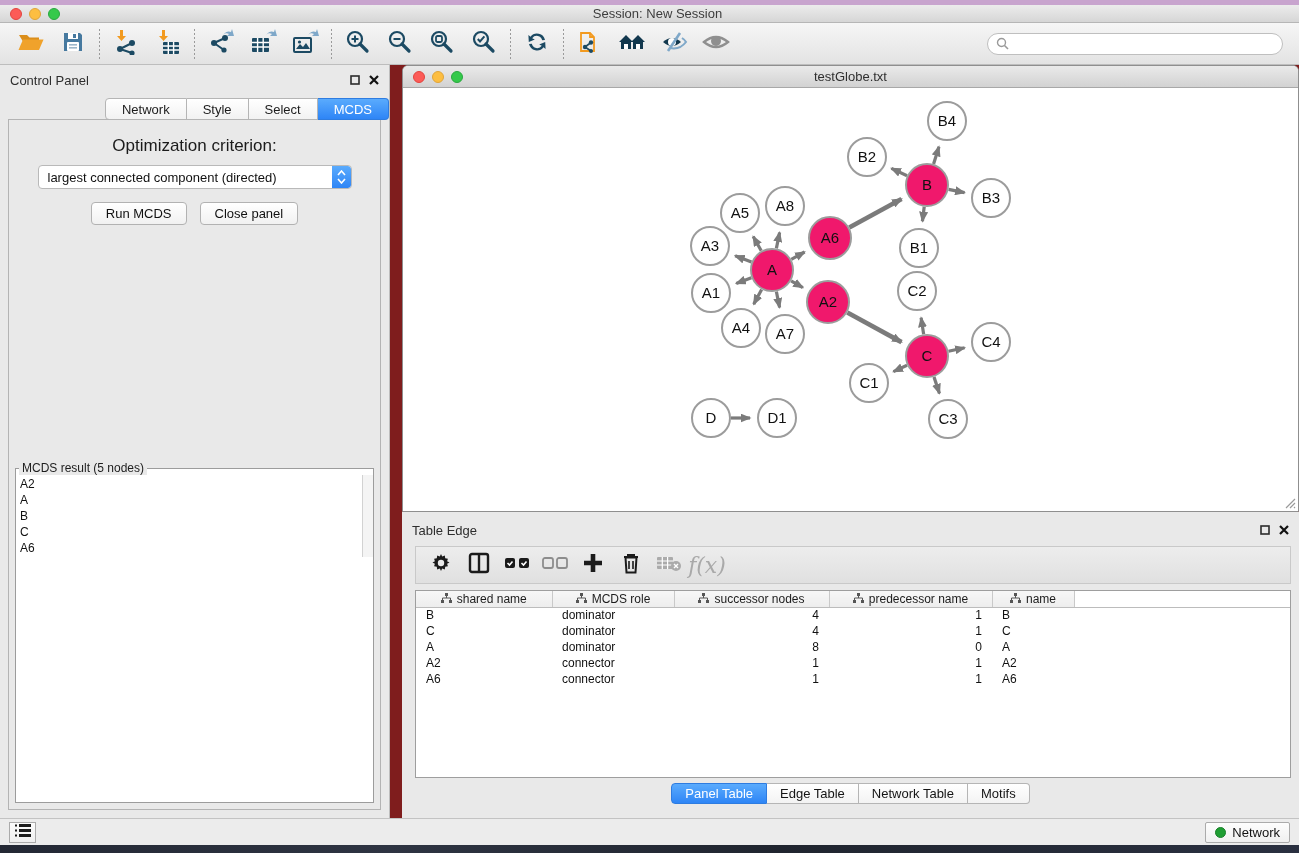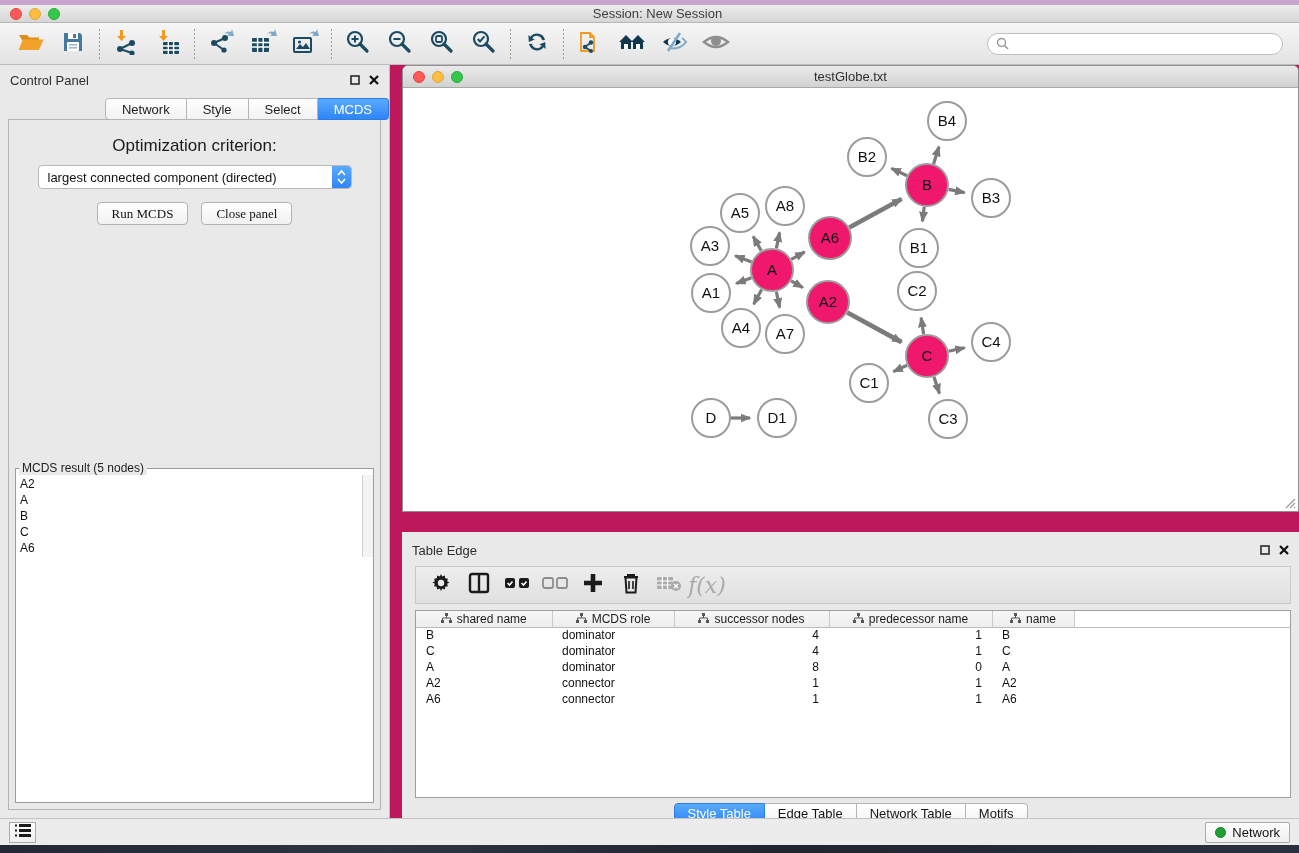--- a/index.html
+++ b/index.html
@@ -70,36 +70,36 @@
               align-items:center; overflow:hidden; }
   .dropdown .dd-value { flex:1; font-size:13px; color:#111; padding-left:9px;
               white-space:nowrap; }
   .dropdown .dd-stepper { width:19px; height:100%; flex:none;
               background:linear-gradient(#5aabfd,#2e85f6);
               border-radius:0 3px 3px 0; display:flex; flex-direction:column;
               align-items:center; justify-content:center; gap:2px; }
   .btn-row { margin-top:13px; display:flex; gap:13px; }
   .push-btn { height:23px; padding:0 14px; background:linear-gradient(#ffffff,#f1f1f1);
               border:1px solid #b2b2b2; border-radius:4px; font-size:13px; color:#111;
-              font-family:Liberation Serif, serif; }
+              font-family:Liberation Sans, sans-serif; }
   .cp-spacer { flex:1; }
 
   fieldset.result-box { width:calc(100% - 12px); height:342px; flex:none;
               margin:0 6px 6px 6px; border:1px solid #9c9c9c; background:#fff;
               display:flex; flex-direction:column; padding:0; position:relative; }
   fieldset.result-box legend { font-size:12px; color:#1d1d1d; margin-left:3px;
               padding:0 3px; background:#e9e9e9; }
   .result-list { flex:1; overflow:hidden; padding:1px 4px; }
   .result-item { font-size:12px; color:#111; line-height:16px; }
   .result-scrollbar { position:absolute; top:0; right:0; bottom:0; width:11px;
               background:#f4f4f4; border-left:1px solid #d2d2d2; }
 
   
-  .workspace { flex:1; background:#be185d; display:flex; flex-direction:column;
-               padding-left:12px; min-width:0;gap:20px; }
+  .workspace { flex:1; background:#7f1d1d; display:flex; flex-direction:column;
+               padding-left:12px; min-width:0; }
 
   .network-frame { height:447px; flex:none; border:1px solid #8f8f8f;
                border-radius:6px 6px 0 0; display:flex; flex-direction:column;
                background:#fff; position:relative; }
   .net-titlebar { height:22px; flex:none; background:linear-gradient(#eaeaea,#d2d2d2);
                border-bottom:1px solid #a8a8a8; border-radius:5px 5px 0 0;
                display:flex; align-items:center; position:relative; }
   .net-titlebar .title { position:absolute; left:0; right:0; text-align:center;
                font-size:13px; color:#2f2f2f; }
   .net-canvas { flex:1; background:#fff; position:relative; overflow:hidden; }
@@ -676,21 +676,21 @@
                     <td class="num">1</td>
                     <td class="num">1</td>
                     <td>A6</td>
                     <td></td>
                   </tr>
                 </tbody>
           </table>
         </div>
 
         <div class="tp-tabs">
-          <div class="tp-tab active">Style Table</div>
+          <div class="tp-tab active">Panel Table</div>
           <div class="tp-tab">Edge Table</div>
           <div class="tp-tab">Network Table</div>
           <div class="tp-tab">Motifs</div>
         </div>
       </div>
     </div>
   </div>
 
   <div class="statusbar">
     <div class="sb-listbtn">

